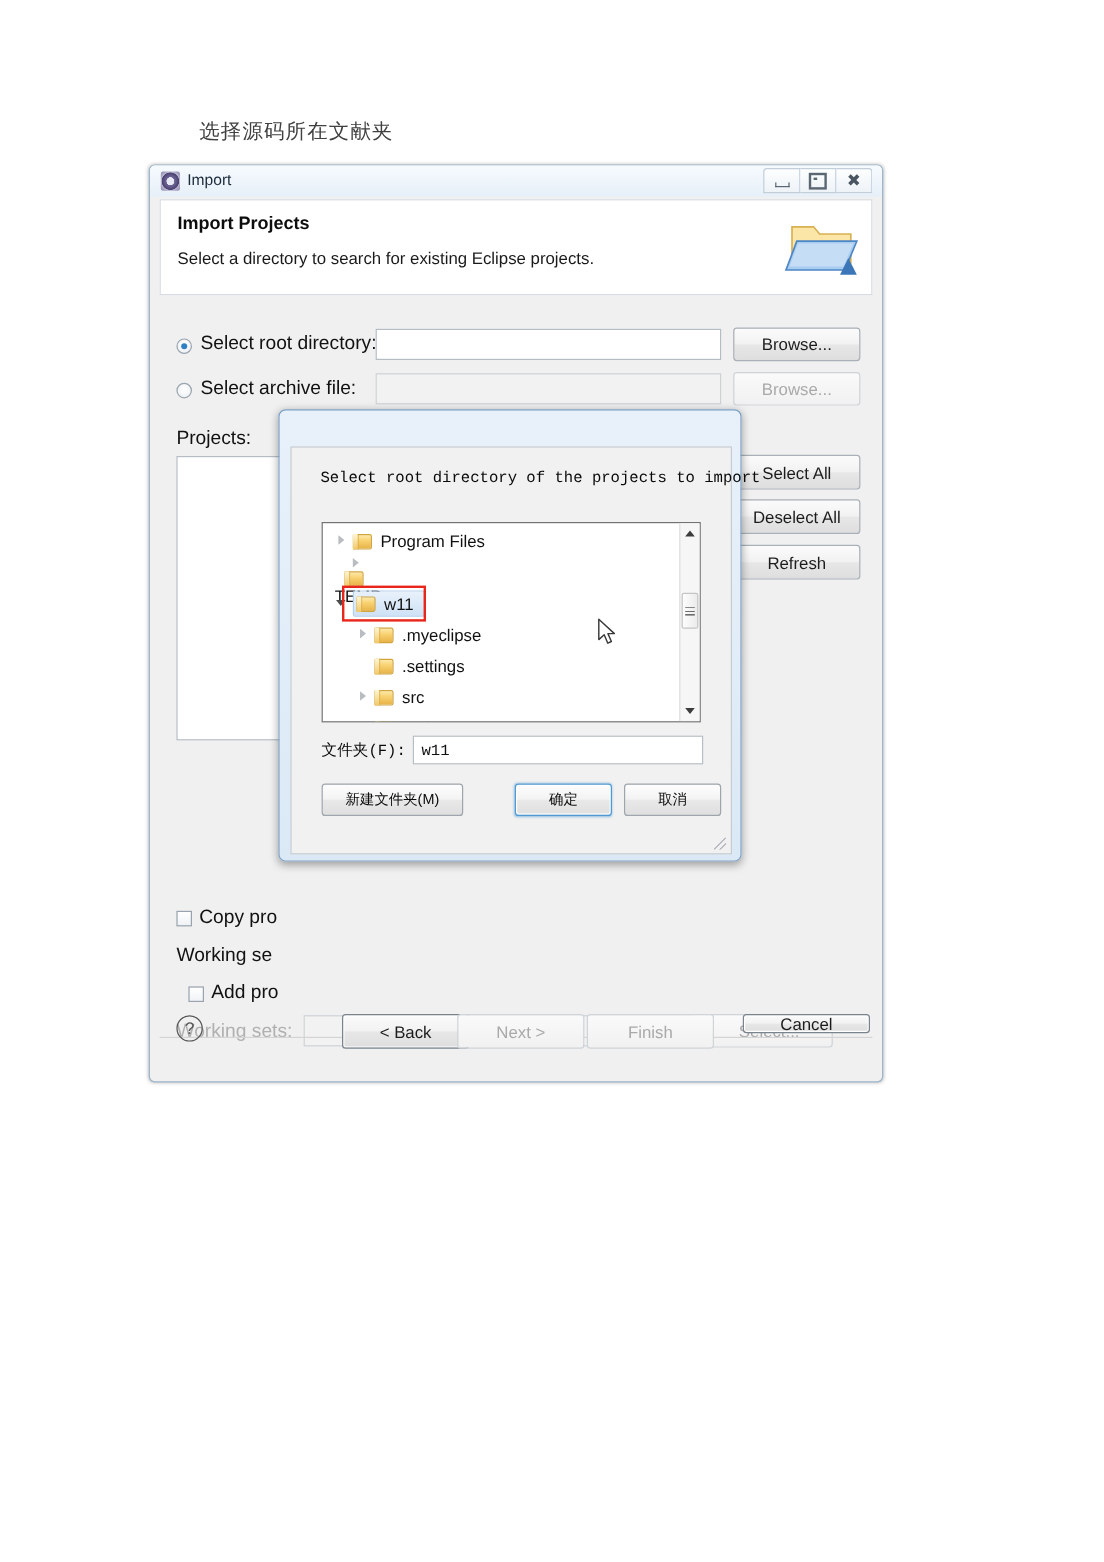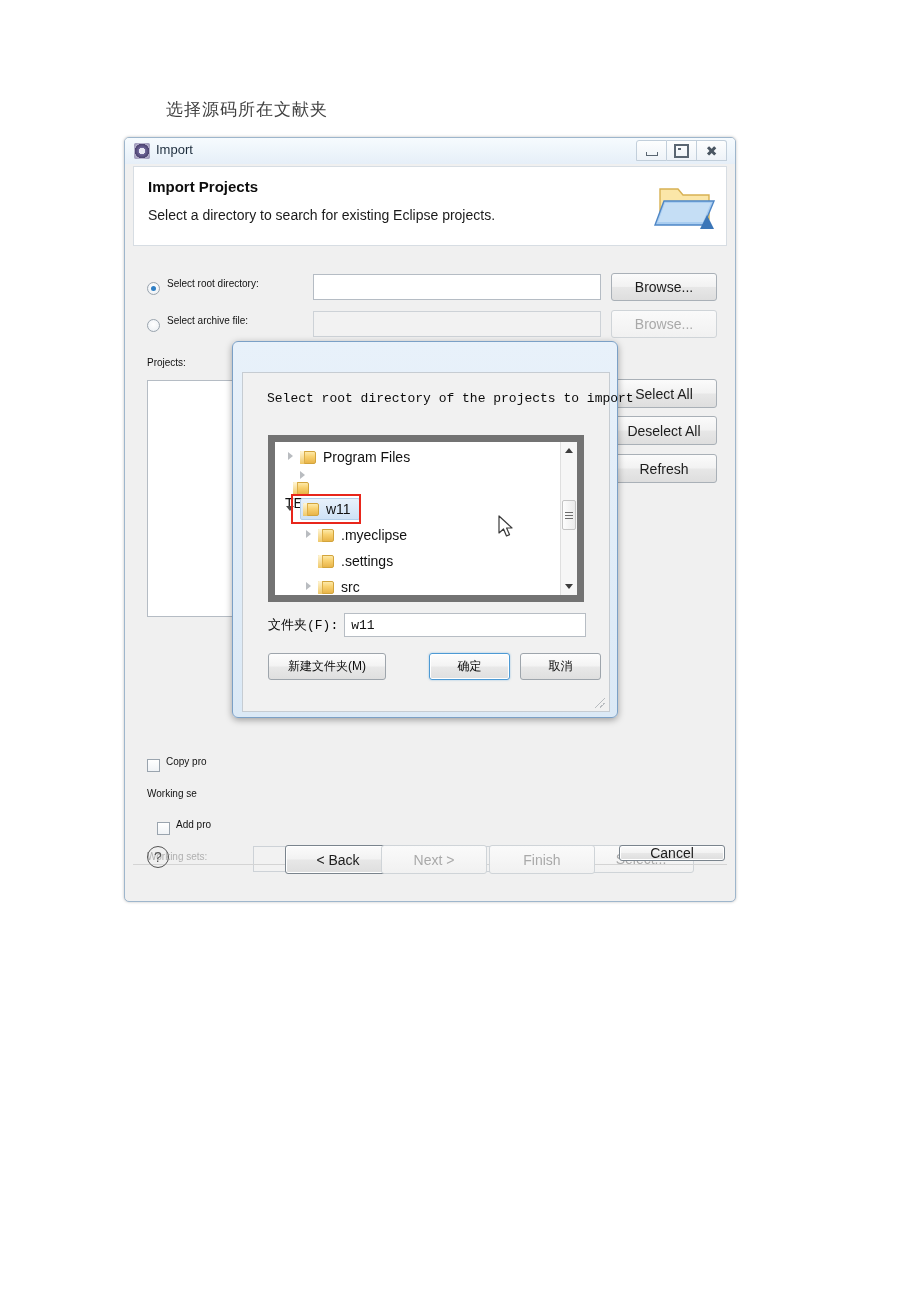--- a/index.html
+++ b/index.html
@@ -155,21 +155,21 @@
     left: 8px;
     top: 110px;
     width: 594px;
     height: 614px;
     background: #f0f0f0;
     box-sizing: border-box;
   }
 
   .row-label {
     position: absolute;
-    font-size: 10px;
+    font-size: 16px;
     color: #111;
   }
   .radio {
     position: absolute;
     width: 13px;
     height: 13px;
     border-radius: 50%;
     border: 1px solid #9aa4ae;
     background: radial-gradient(circle at 50% 40%, #ffffff 0%, #f0f3f6 70%, #dbe1e7 100%);
     box-sizing: border-box;
@@ -316,21 +316,21 @@
     color: #0a0a0a;
     white-space: nowrap;
   }
   .tree-panel {
     position: absolute;
     left: 25px;
     top: 62px;
     width: 316px;
     height: 167px;
     background: #ffffff;
-    border: 7px solid #737373;
+    border: 1px solid #737373;
     box-sizing: border-box;
     overflow: hidden;
   }
   .tree-item {
     position: absolute;
     height: 26px;
     display: flex;
     align-items: center;
     font-size: 14px;
     color: #111;

